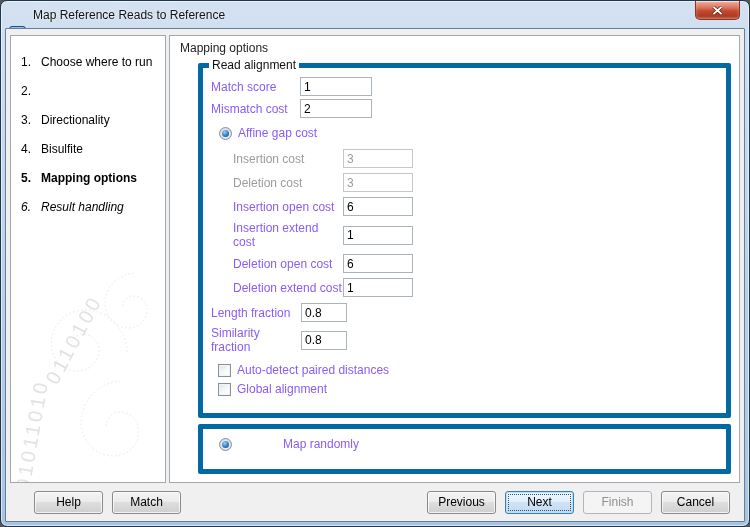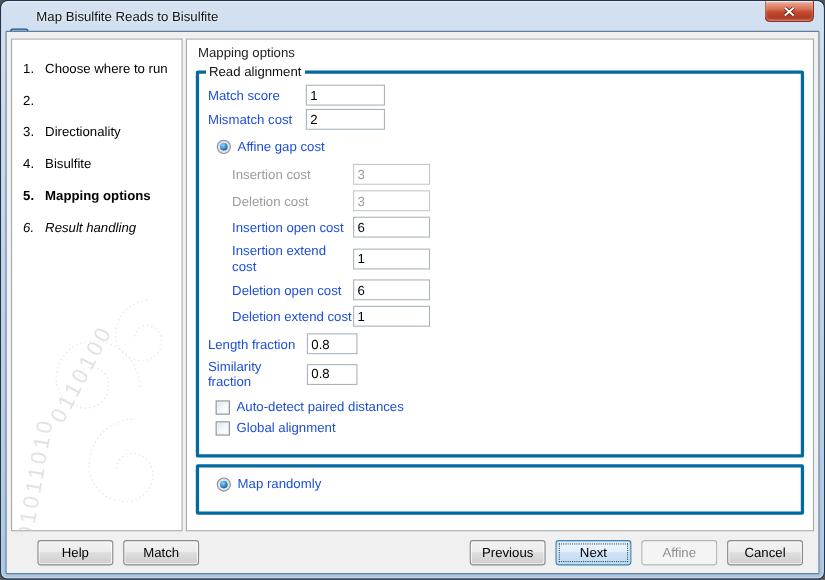--- a/index.html
+++ b/index.html
@@ -51,46 +51,46 @@
   .step { display:flex; font-size:12px; color:#000; padding:8px 2px 7px 10px; }
   .step-num { width:20px; flex:none; }
   .step.current { font-weight:bold; }
   .step.future { font-style:italic; }
 
   
   .watermark { position:absolute; left:0; top:230px; z-index:1; pointer-events:none; }
 
   
   .main-header { font-size:12px; color:#222; padding:2px 0 3px 2px; }
-  fieldset { border:3px solid #0369a1; border-radius:2px; padding:1px 8px 4px 8px; margin-bottom:6px; }
+  fieldset { border:5px solid #0369a1; border-radius:2px; padding:1px 8px 4px 8px; margin-bottom:6px;margin-left:20px; }
   legend { font-size:12px; color:#111; padding:0 3px; margin-left:-2px; }
 
   .frow { display:flex; align-items:center; }
-  .frow label { font-size:12px; color:#1d4ed8; }
+  .frow label { font-size:12px; color:#8b5cf6; }
   .frow.dis label { color:#9b9b9b; }
 
   input.txt { height:19px; border:1px solid #a9b4bd; font:12px "Liberation Sans",sans-serif;
     padding:0 3px; color:#000; background:#fff; }
   input.txt:disabled { color:#9b9b9b; border-color:#c7c7c7; background:#fff; }
 
   .lw-a { width:89px; flex:none; }
   .lw-b { width:110px; flex:none; }
   .lw-c { width:90px; flex:none; }
   .w72 { width:72px; } .w70 { width:70px; } .w46 { width:46px; }
 
   .r-match { margin:4px 0 3px 0; }
   .r-mismatch { margin:0 0 8px 0; }
   .r-radio1 { margin:8px 0 13px 8px; }
   .r-radio2 { margin:0 0 9px 8px; }
   .r-sub { margin:0 0 5px 22px; }
   .r-frac1 { margin:6px 0 4px 0; }
   .r-frac2 { margin:0 0 9px 0; }
   .r-cb1 { margin:2px 0 13px 7px; }
   .r-cb2 { margin:0 0 5px 7px; }
-  .r-ns1 { margin:7px 0 14px 8px; }
+  .r-ns1 { margin:7px 0 14px 8px;gap:45px; }
 
   
   .radio { width:13px; height:13px; flex:none; border-radius:50%;
     border:1px solid #8a9097; margin-right:6px;
     background:radial-gradient(circle at 50% 30%, #ffffff, #dfe5ea 80%);
     box-shadow: inset 0 1px 2px rgba(0,0,0,.18); position:relative; cursor:pointer; }
   .radio.checked::after { content:""; position:absolute; inset:2px; border-radius:50%;
     background:radial-gradient(circle at 38% 32%, #8ed6f8, #2a71b8 62%, #16477e); }
   .checkbox { width:13px; height:13px; flex:none; margin-right:6px;
     border:1px solid #8a9097; background:linear-gradient(135deg, #d9e3ea, #f6f9fb 55%, #ffffff);
@@ -111,21 +111,21 @@
   .btn.focused::after { content:""; position:absolute; inset:2px; border:1px dotted #30506e; }
   .btn:disabled { color:#8d9094; border-color:#b2b6ba; background:#f4f4f4; box-shadow:none; cursor:default; }
 </style>
 </head>
 <body>
 
 <div class="window">
 
   <div class="titlebar">
     <div class="title-icon">Gx</div>
-    <div class="title-text">Map Bisulfite Reads to Bisulfite</div>
+    <div class="title-text">Map Reference Reads to Reference</div>
     <div class="close-btn">
       <svg class="close-x" viewBox="0 0 11 9">
         <path d="M1.5 1 L9.5 8 M9.5 1 L1.5 8" stroke="#5e1708" stroke-width="3.2" fill="none"></path>
         <path d="M1.5 1 L9.5 8 M9.5 1 L1.5 8" stroke="#ffffff" stroke-width="1.8" fill="none"></path>
       </svg>
     </div>
   </div>
 
   <div class="dialog-body">
     <div class="content">
@@ -243,17 +243,17 @@
         </fieldset>
       </div>
     </div>
 
     <div class="footer">
       <button class="btn">Help</button>
       <button class="btn btn-gap">Match</button>
       <span class="spacer"></span>
       <button class="btn">Previous</button>
       <button class="btn btn-gap focused">Next</button>
-      <button class="btn btn-gap" disabled="">Affine</button>
+      <button class="btn btn-gap" disabled="">Finish</button>
       <button class="btn btn-gap">Cancel</button>
     </div>
   </div>
 </div>
 
 </body></html>

